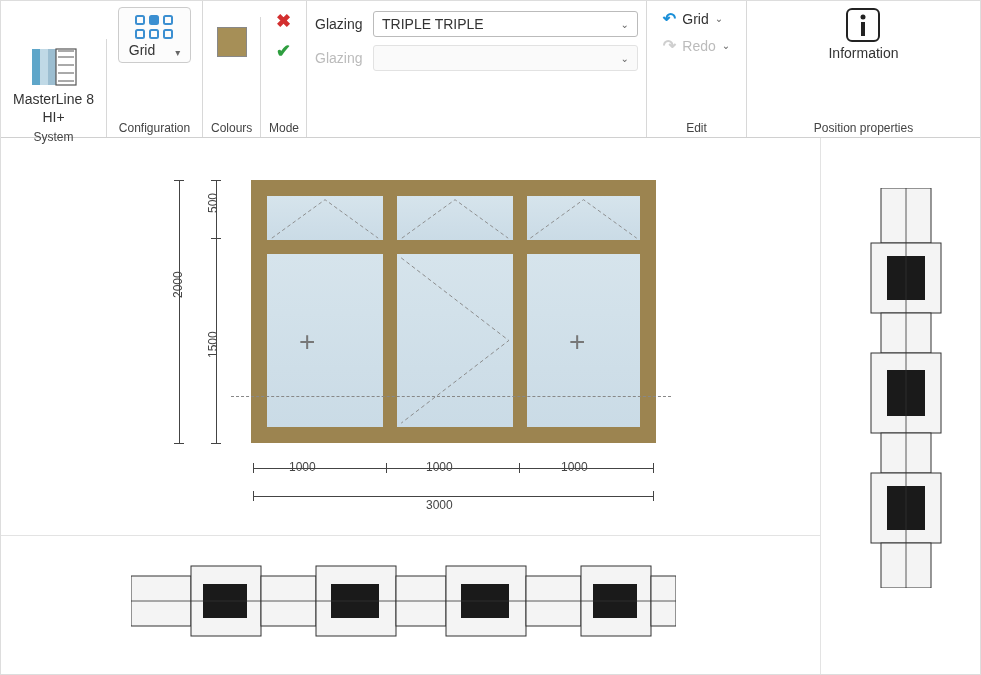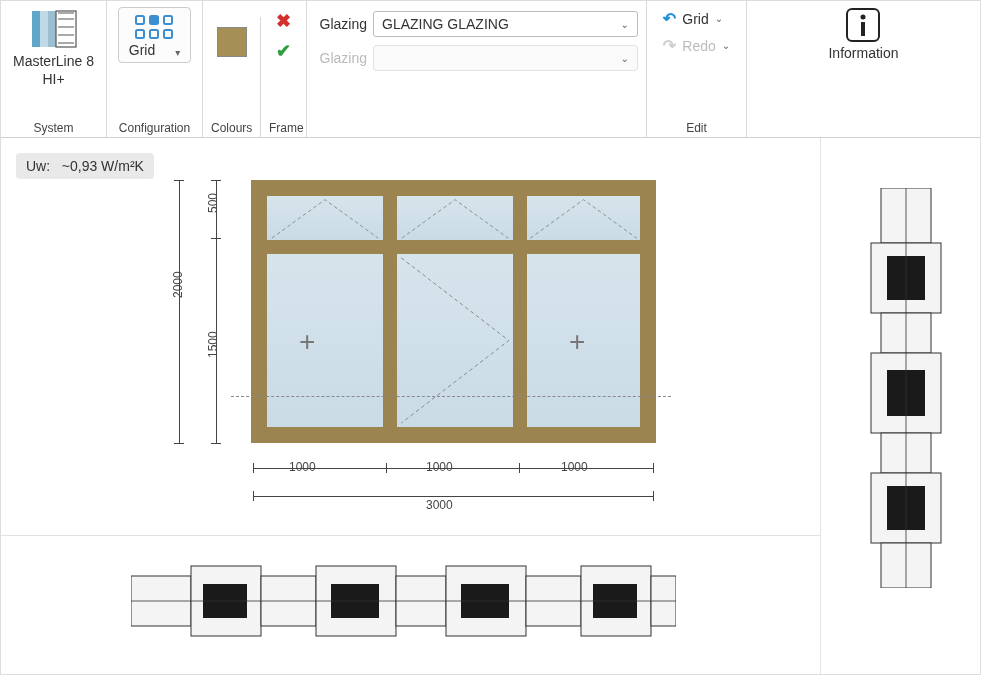--- a/index.html
+++ b/index.html
@@ -6,21 +6,21 @@
   html, body { margin: 0; padding: 0; font-family: "Segoe UI", Arial, sans-serif; font-size: 13px; color: #333; background: #fff; }
   .app { width: 981px; height: 675px; position: relative; border: 1px solid #ddd; overflow: hidden; }
   
   
   .ribbon { display: flex; height: 137px; border-bottom: 1px solid #d0d0d0; }
   .group { display: flex; flex-direction: column; border-right: 1px solid #d8d8d8; padding: 6px 8px 2px 8px; }
   .group-body { flex: 1; display: flex; align-items: flex-start; justify-content: center; gap: 10px; }
   .group-label { text-align: center; font-size: 12px; color: #444; padding-top: 4px; }
   
   
-  .g-system { width: 106px; }
+  .g-system { width: 106px; margin-top: 38px; }
   .sys-btn { display: flex; flex-direction: column; align-items: center; cursor: pointer; }
   .sys-btn svg { width: 48px; height: 44px; }
   .sys-text { text-align: center; font-size: 14px; line-height: 1.25; margin-top: 2px; }
   
   
   .g-config { width: 96px; }
   .grid-btn { display: flex; flex-direction: column; align-items: center; background:#fcfcfc; border:1px solid #ccc; border-radius:4px; padding:6px 10px 4px 10px; cursor:pointer; }
   .grid-btn svg { width:40px; height:28px; }
   .grid-label-row { display:flex; align-items:flex-end; gap:20px; font-size:14px; }
   .chev { font-size:10px; color:#666; }
@@ -31,21 +31,21 @@
   
   
   .g-mode { width: 46px; }
   .mode-col { display:flex; flex-direction:column; gap:10px; padding-top:4px; }
   .mode-icon { width:20px; height:20px; display:flex; align-items:center; justify-content:center; font-size:18px; font-weight:bold; cursor:pointer; }
   
   
   .g-frame { width: 340px; }
   .frame-rows { display:flex; flex-direction:column; gap:8px; padding-top:4px; }
   .frame-row { display:flex; align-items:center; gap:6px; }
-  .frame-row label { width:52px; font-size:14px; text-align:right; }
+  .frame-row label { width:52px; font-size:14px; text-align:left; }
   .frame-row.disabled label { color:#bbb; }
   .select { flex:1; height:26px; border:1px solid #bbb; border-radius:3px; background:#fff; display:flex; align-items:center; justify-content:space-between; padding:0 8px; cursor:pointer; font-size:14px; }
   .select.disabled { border-color:#e2e2e2; color:#ccc; background:#fafafa; cursor:default; }
   
   
   .g-edit { width: 100px; }
   .edit-col { display:flex; flex-direction:column; gap:8px; padding-top:2px; }
   .edit-btn { display:flex; align-items:center; gap:6px; cursor:pointer; font-size:14px; }
   .edit-btn.disabled { color:#bbb; cursor:default; }
   .undo-arrow { color:#1a8fd8; font-size:16px; font-weight:bold; }
@@ -167,30 +167,30 @@
       <div class="group-label">Colours</div>
     </div>
 
     <div class="group g-mode">
       <div class="group-body">
         <div class="mode-col">
           <div class="mode-icon" style="color:#d32f2f">✖</div>
           <div class="mode-icon" style="color:#2e9e3f">✔</div>
         </div>
       </div>
-      <div class="group-label">Frame</div>
+      <div class="group-label">Mode</div>
     </div>
 
     <div class="group g-frame">
       <div class="group-body" style="width:100%">
         <div class="frame-rows" style="width:100%">
           <div class="frame-row">
             <label>Glazing</label>
             <div class="select">
-              <span>GLAZING GLAZING</span>
+              <span>TRIPLE TRIPLE</span>
               <span class="chev">⌄</span>
             </div>
           </div>
           <div class="frame-row disabled">
             <label>Glazing</label>
             <div class="select disabled">
               <span></span>
               <span class="chev">⌄</span>
             </div>
           </div>
@@ -222,30 +222,27 @@
           <div class="pos-btn">
             <svg viewBox="0 0 42 38">
               <rect x="5" y="2" width="32" height="32" rx="5" fill="none" stroke="#222" stroke-width="2"></rect>
               <circle cx="21" cy="10" r="2.5" fill="#222"></circle>
               <rect x="19" y="15" width="4" height="14" fill="#222"></rect>
             </svg>
             <div class="pos-text">Information</div>
           </div>
         </div>
       </div>
+      <div class="group-label">Position properties</div>
     </div>
   </div>
 
   <div class="workspace">
     <div class="left-area">
       <div class="main-canvas">
-        <div class="uw-pill">
-          <span>Uw:</span>&nbsp;&nbsp;
-          <span>~0,93 W/m²K</span>
-        </div>
 
         <div class="window-assembly">
           <div class="outer-frame">
             <div class="pane p-top-l">
               <svg viewBox="0 0 120 48">
                   <path d="M2 46 L60 4 L118 46" stroke="#888" stroke-width="1" fill="none" stroke-dasharray="4 3"></path>
                 </svg>
             </div>
             <div class="pane p-top-m">
               <svg viewBox="0 0 120 48">

